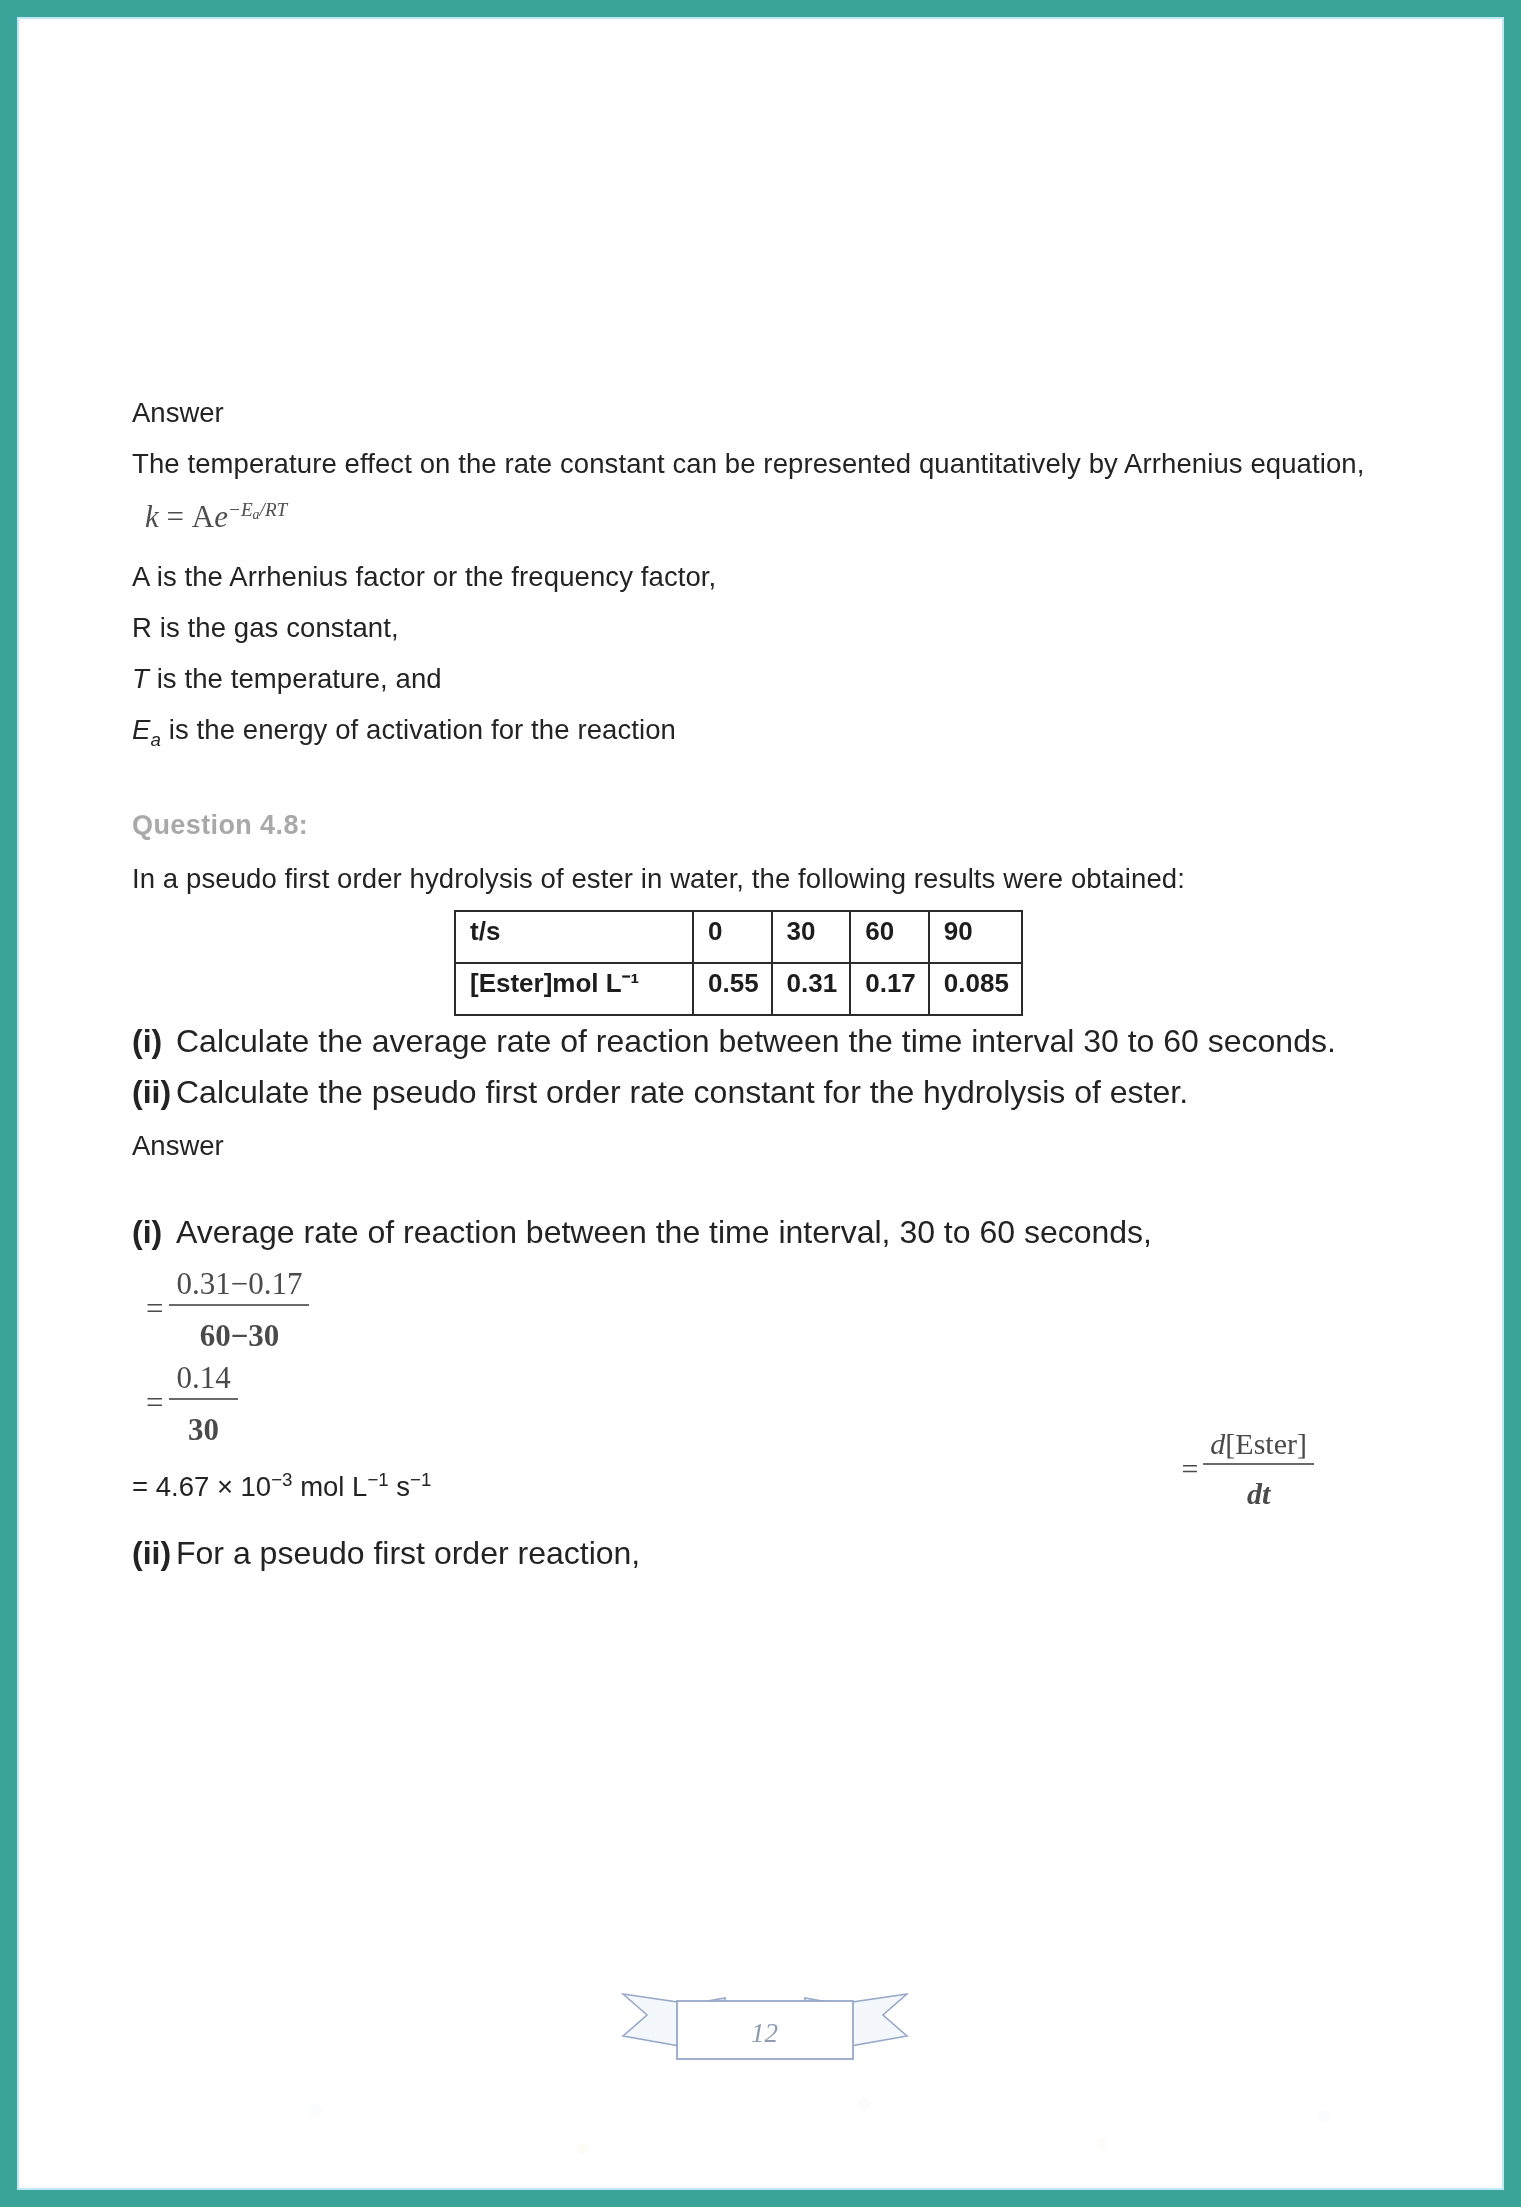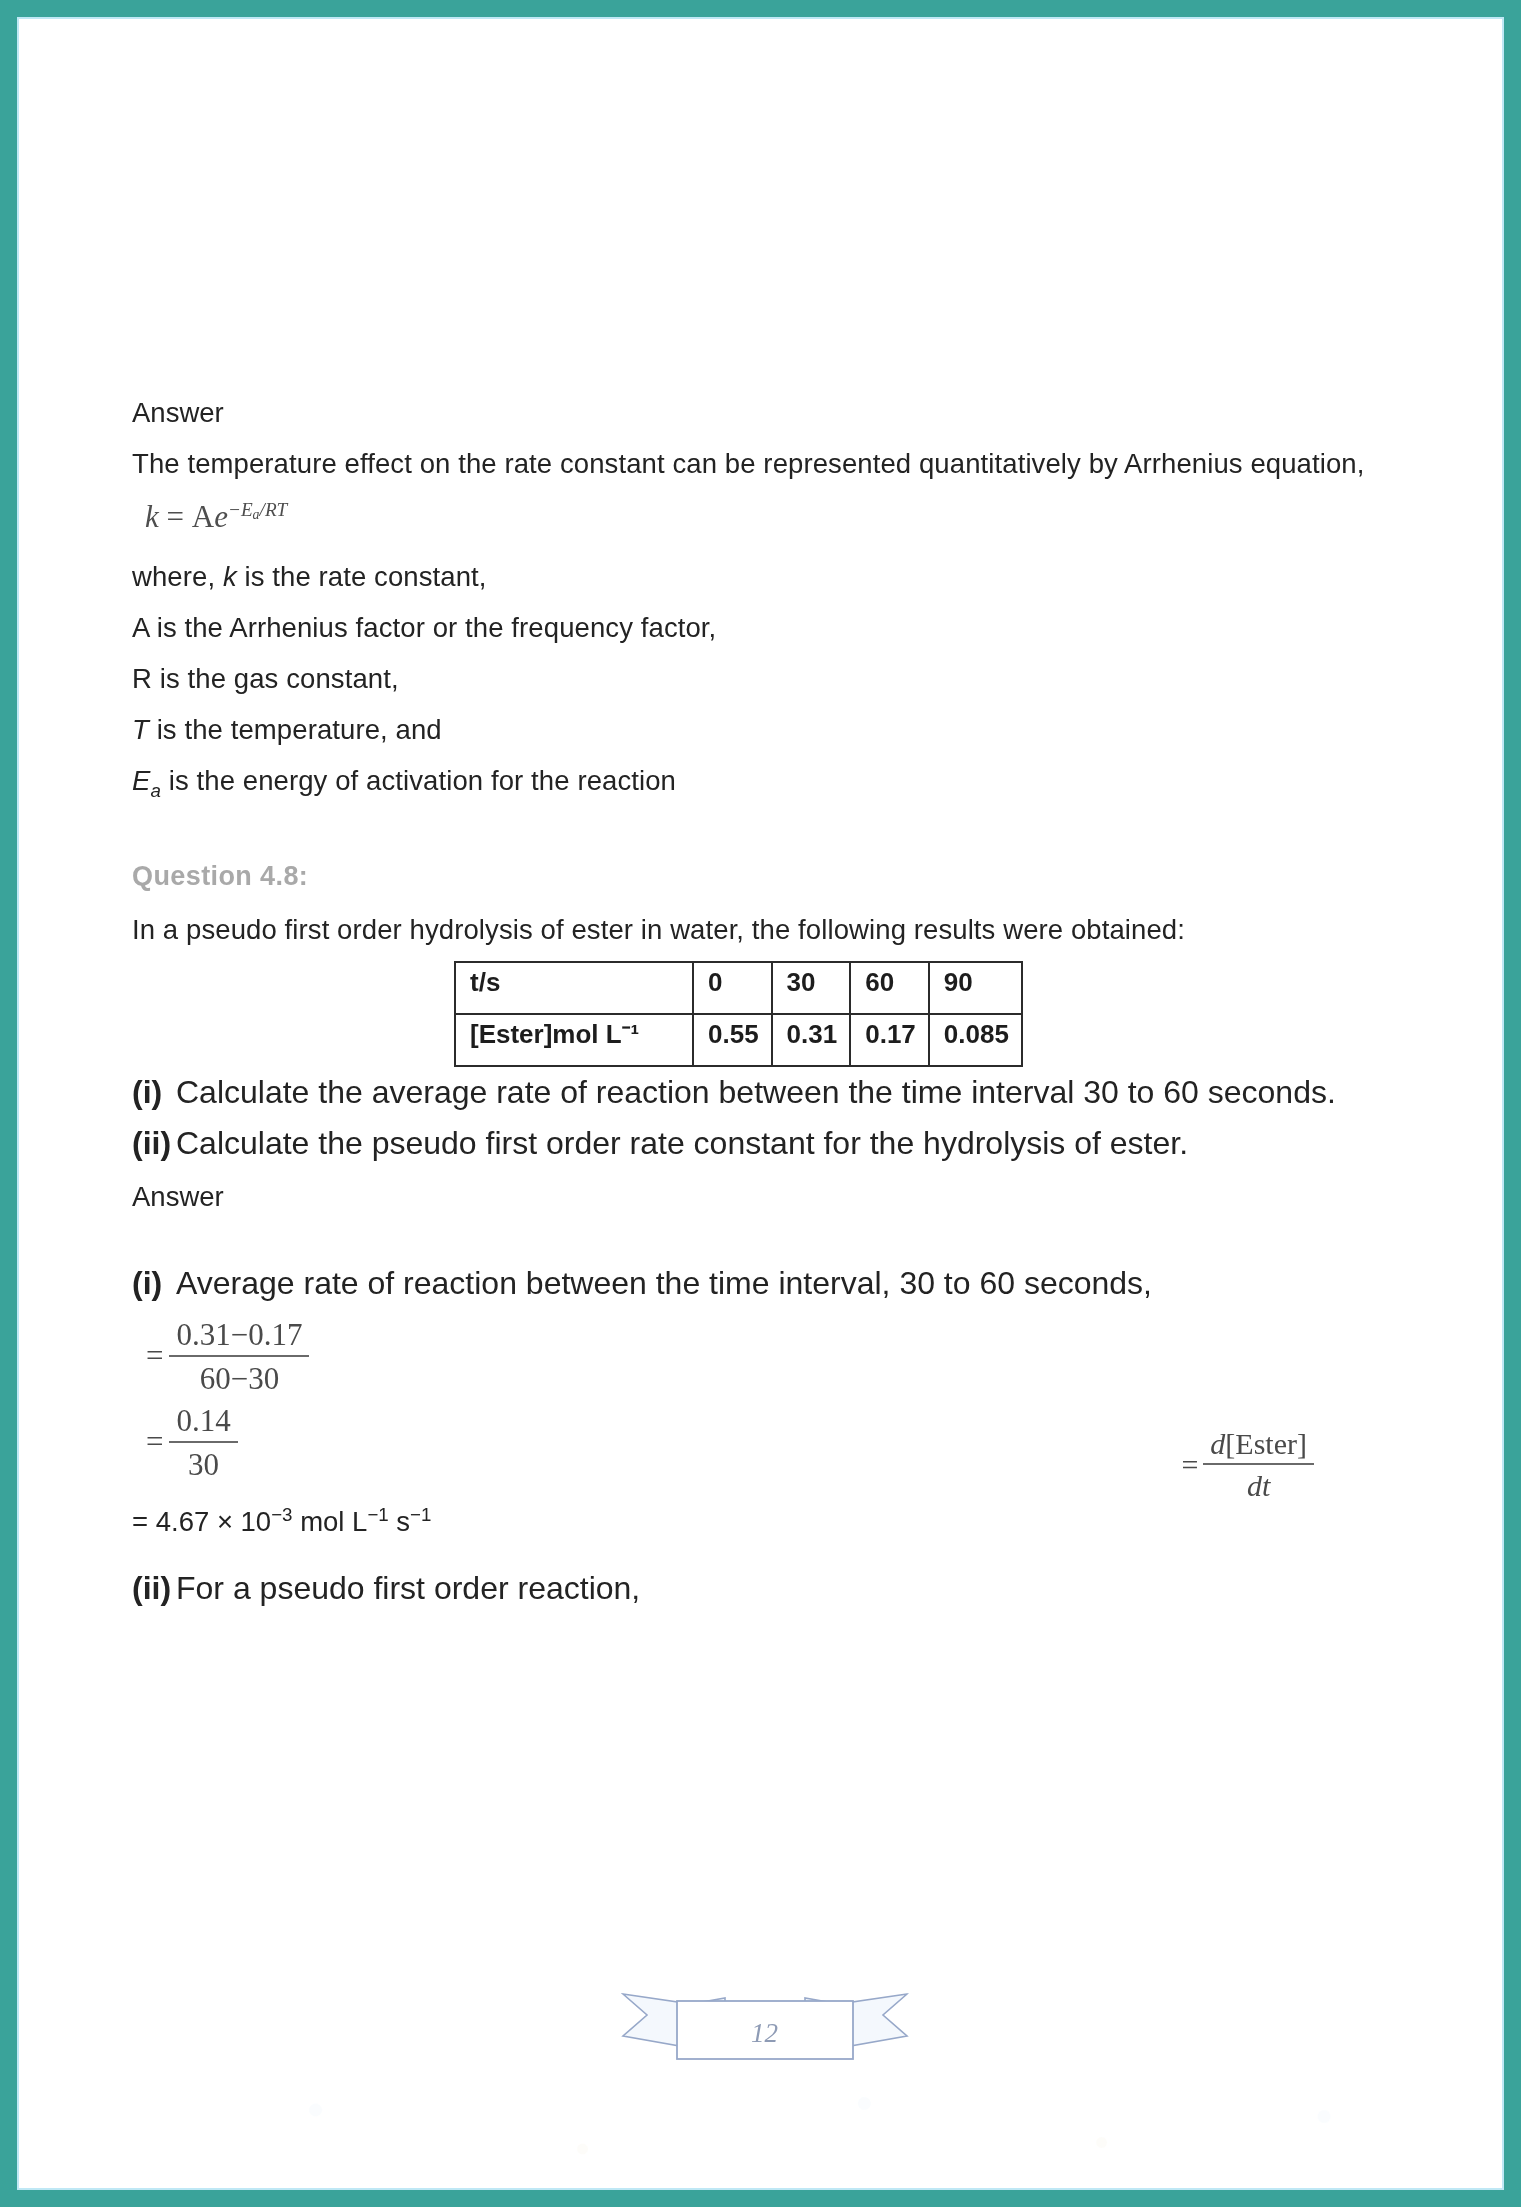--- a/index.html
+++ b/index.html
@@ -127,22 +127,23 @@
     color: #4a4a4a;
   }
   .frac .num {
     display: block;
     padding: 0 7px 2px 7px;
     border-bottom: 2px solid #6a6a6a;
     white-space: nowrap;
   }
   .frac .den {
     display: block;
-    padding: 4px 7px 0 7px;
+    padding: 12px 7px 0 7px;
     white-space: nowrap;
+    font-weight: bold;
   }
   .eqrow {
     display: flex;
     align-items: center;
     font-family: "Liberation Serif", serif;
     color: #4a4a4a;
     font-size: 31px;
   }
   .eqrow .eqsign {
     font-size: 31px;
@@ -218,21 +219,20 @@
 
       <div class="label-ans">Answer</div>
 
 
       <div class="para just">The temperature effect on the rate constant can be represented quantitatively by Arrhenius equation,</div>
 
       <div class="eq-arrhenius">
         <span class="it">k</span><span class="up">&nbsp;</span><span class="up">=</span><span class="up">&nbsp;</span><span class="up">A</span><span class="it">e</span><sup><span>−</span><span>E</span><sub>a</sub><span>/</span><span>RT</span></sup>
       </div>
 
-      <div class="para"><span>where, </span><i>k</i><span> is the rate constant,</span></div>
 
       <div class="para"><span>A</span><span> is the Arrhenius factor or the frequency factor,</span></div>
 
       <div class="para"><span>R</span><span> is the gas constant,</span></div>
 
       <div class="para"><i>T</i><span> is the temperature, and</span></div>
 
       <div class="para"><i style="font-size:1em"><i>E</i><sub style="font-size:0.68em">a</sub></i><span> is the energy of activation for the reaction</span></div>
 
       <div class="qhead">Question 4.8:</div>

